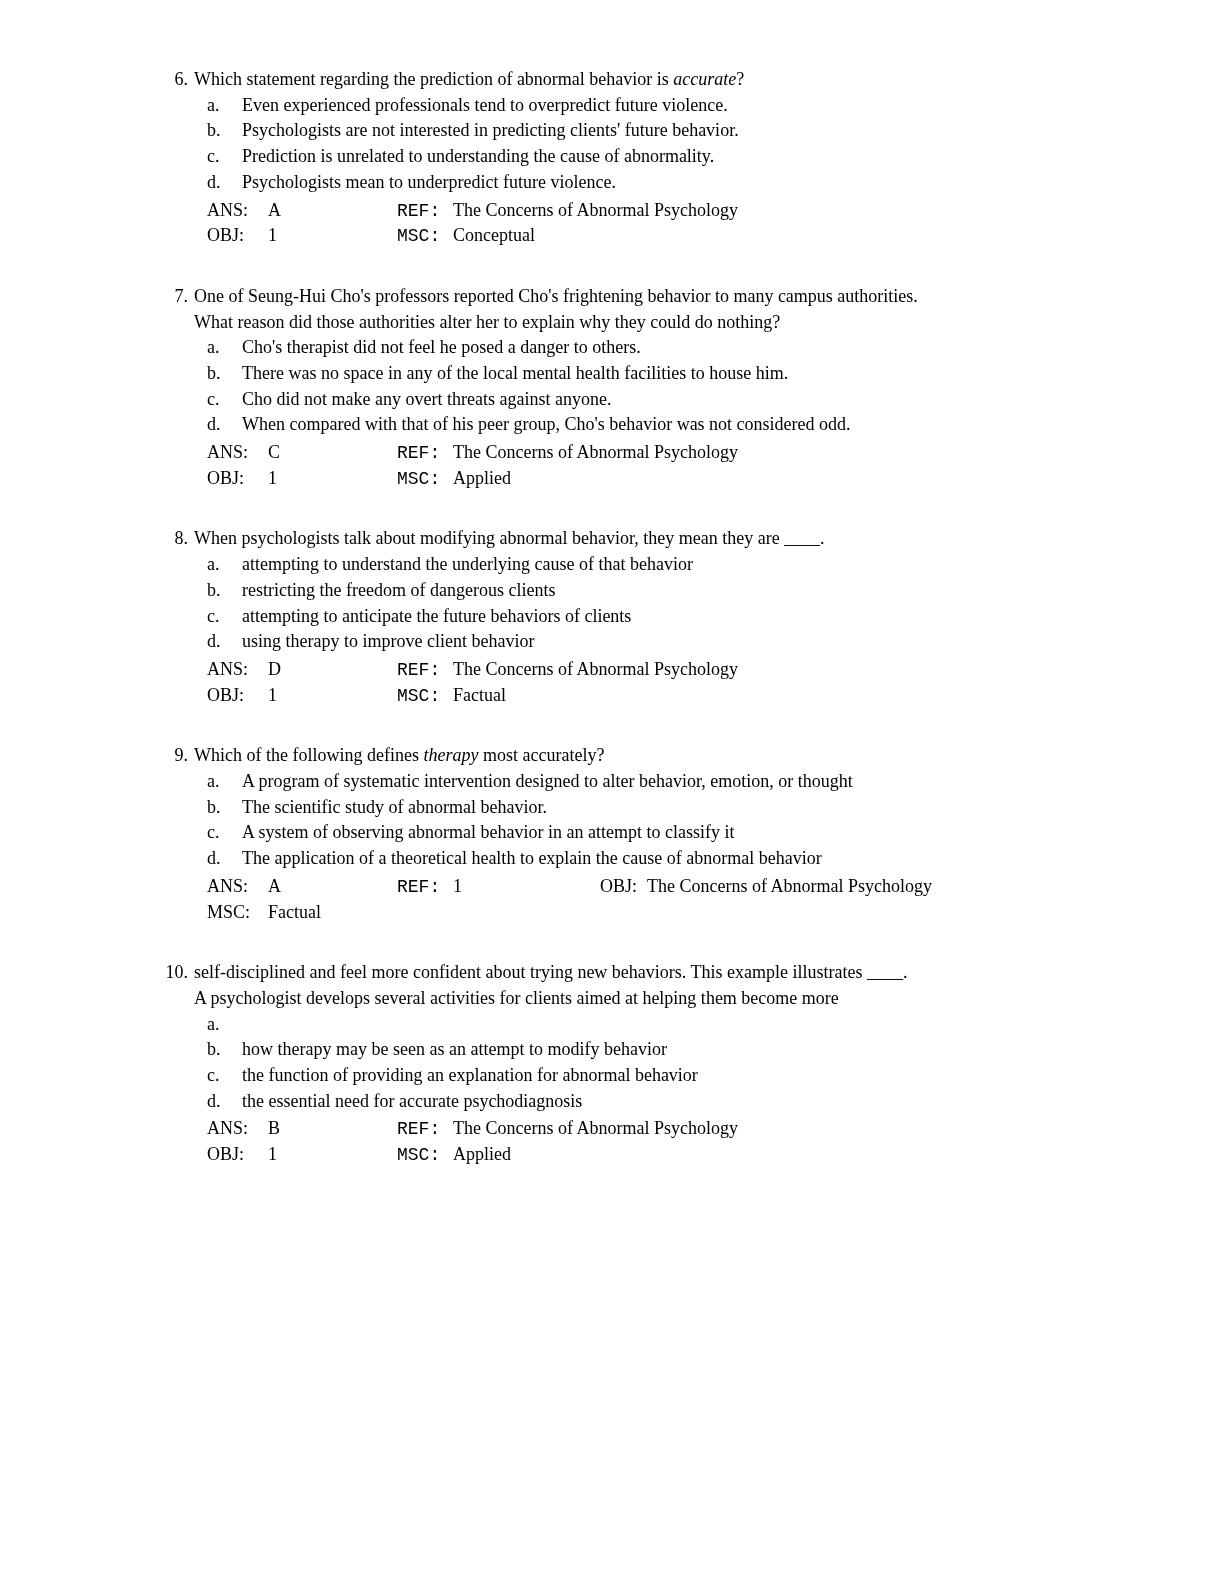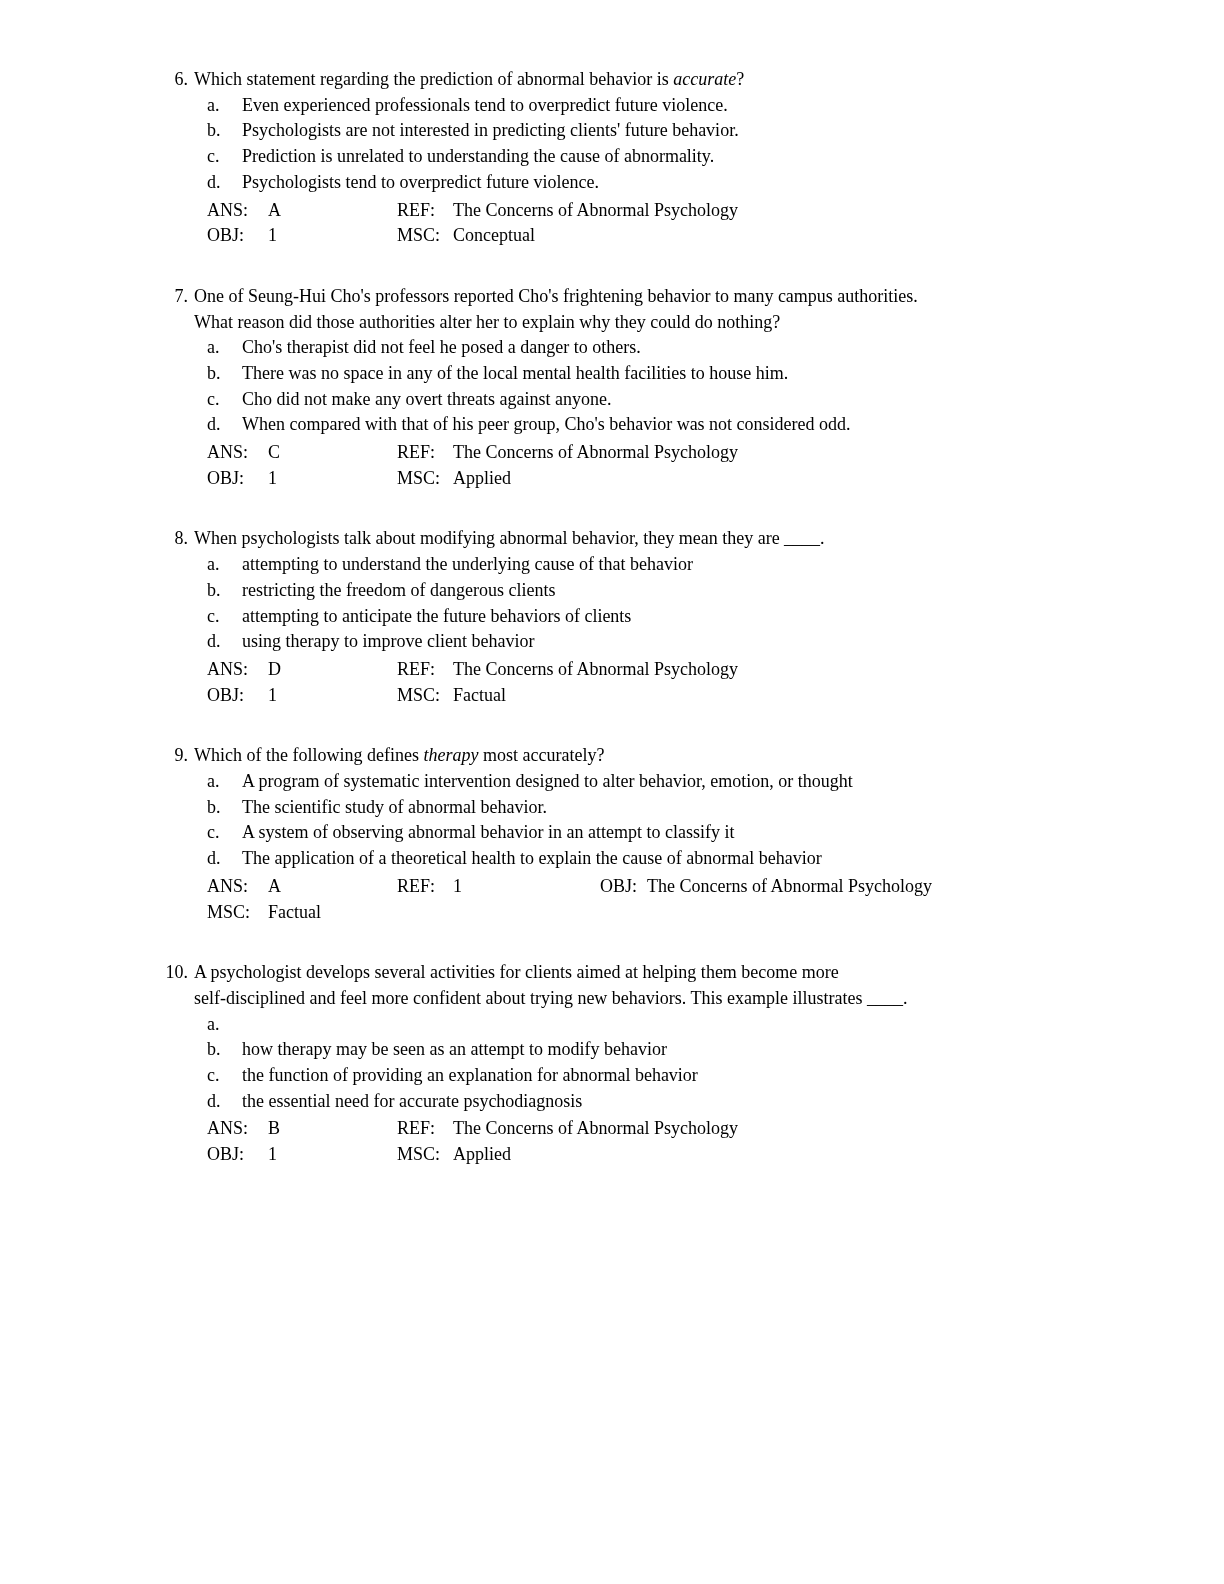--- a/index.html
+++ b/index.html
@@ -66,21 +66,21 @@
   .answer-cell {
     position: absolute;
     top: 0;
     white-space: pre;
   }
   .answer-cell.tab0 { left: 0; }
   .answer-cell.tab1 { left: 190px; }
   .answer-cell.tab2 { left: 393px; }
   .ans-label { display: inline-block; }
   .ans-label.lbl0 { min-width: 61px; }
-  .ans-label.lbl1 { min-width: 56px; }
+  .ans-label.lbl1 { min-width: 56px; font-family: Liberation Mono, monospace; }
   .ans-label.lbl2 { min-width: 47px; }
 </style>
 </head>
 <body>
 
 <main class="doc">
   <div>
   <section class="question-block">
     <div class="prompt-row">
       <span class="q-num">6.</span>
@@ -96,21 +96,21 @@
           <div class="option-row">
             <span class="opt-letter">b.</span>
             <span class="opt-text">Psychologists are not interested in predicting clients' future behavior.</span>
           </div>
           <div class="option-row">
             <span class="opt-letter">c.</span>
             <span class="opt-text">Prediction is unrelated to understanding the cause of abnormality.</span>
           </div>
           <div class="option-row">
             <span class="opt-letter">d.</span>
-            <span class="opt-text">Psychologists tend to overpredict future violence.</span>
+            <span class="opt-text">Psychologists mean to underpredict future violence.</span>
           </div>
         </div>
     <div class="answer-block">
           <div class="answer-row">
             <span class="answer-cell tab0"><span class="ans-label lbl0">ANS:</span><span class="ans-value">A</span></span>
             <span class="answer-cell tab1"><span class="ans-label lbl1">REF:</span><span class="ans-value">The Concerns of Abnormal Psychology</span></span>
           </div>
           <div class="answer-row">
             <span class="answer-cell tab0"><span class="ans-label lbl0">OBJ:</span><span class="ans-value">1</span></span>
             <span class="answer-cell tab1"><span class="ans-label lbl1">MSC:</span><span class="ans-value">Conceptual</span></span>
@@ -227,22 +227,22 @@
           <div class="answer-row">
             <span class="answer-cell tab0"><span class="ans-label lbl0">MSC:</span><span class="ans-value">Factual</span></span>
           </div>
         </div>
   </section>
 
   <section class="question-block">
     <div class="prompt-row">
       <span class="q-num">10.</span>
       <div class="q-prompt">
+            <div class="prompt-line"><span>self-disciplined and feel more confident about trying new behaviors. This example illustrates ____.</span></div>
             <div class="prompt-line"><span>A psychologist develops several activities for clients aimed at helping them become more</span></div>
-            <div class="prompt-line"><span>self-disciplined and feel more confident about trying new behaviors. This example illustrates ____.</span></div>
           </div>
     </div>
     <div class="options">
           <div class="option-row">
             <span class="opt-letter">a.</span>
           </div>
           <div class="option-row">
             <span class="opt-letter">b.</span>
             <span class="opt-text">how therapy may be seen as an attempt to modify behavior</span>
           </div>

